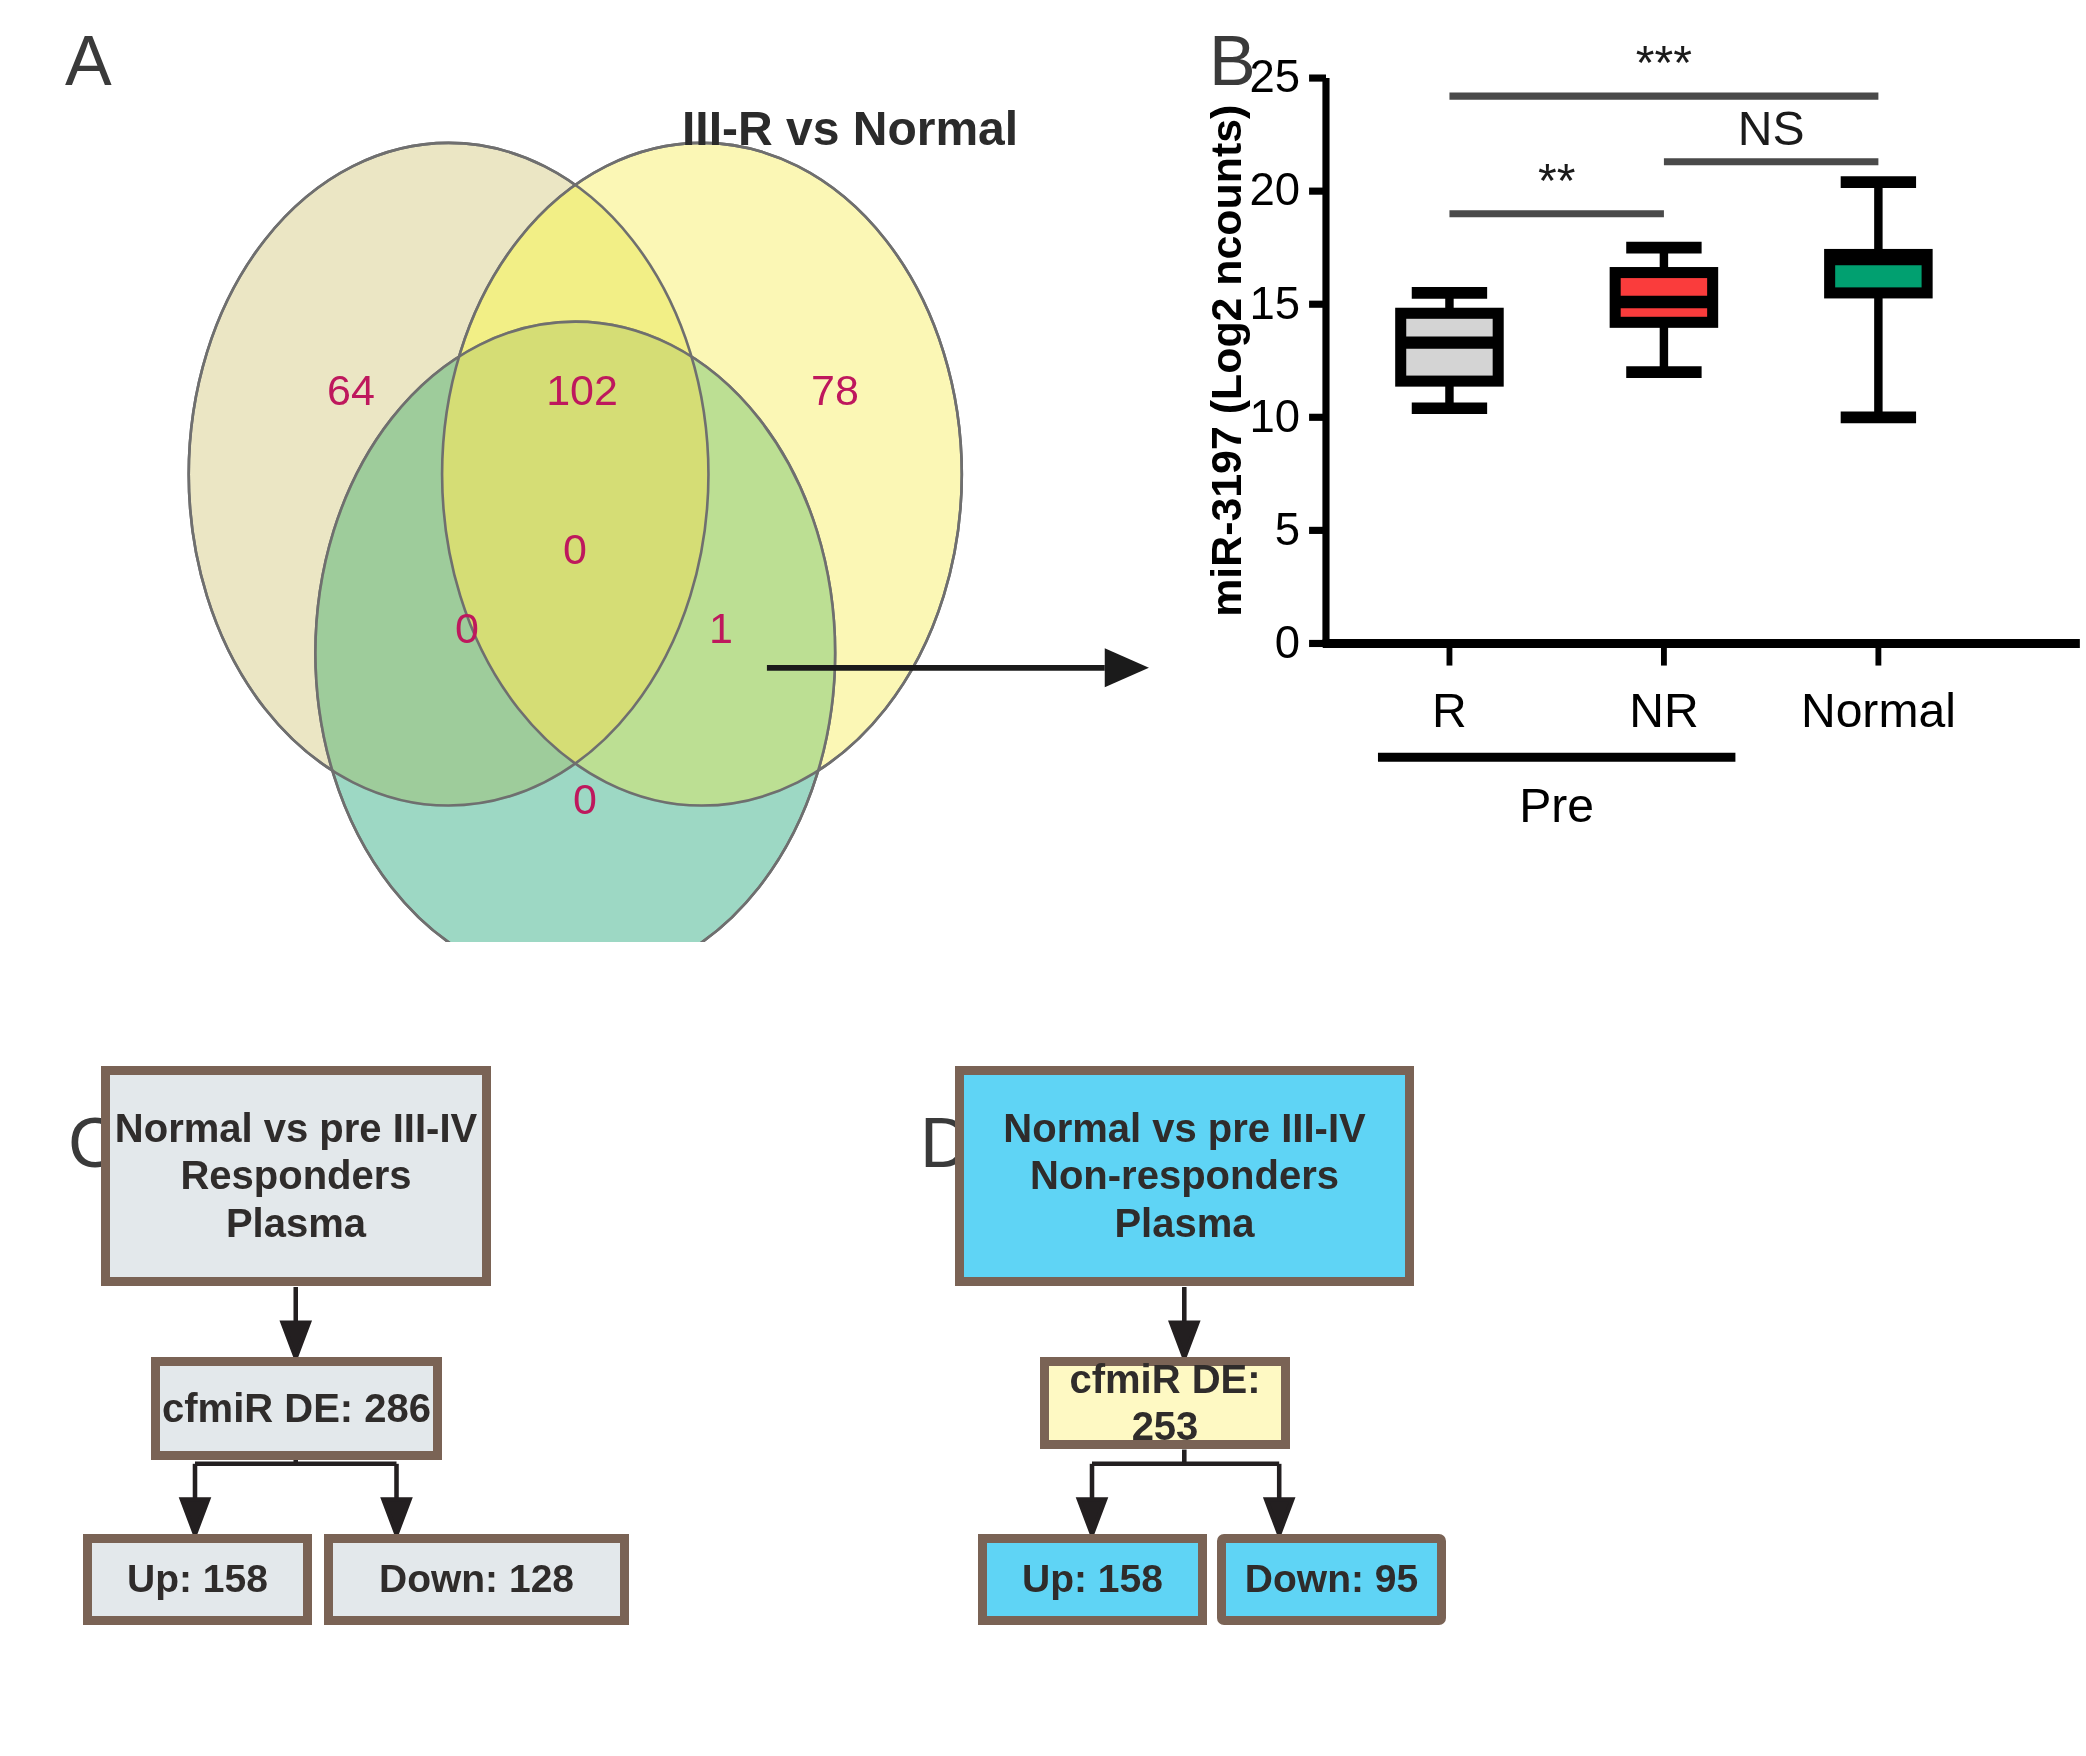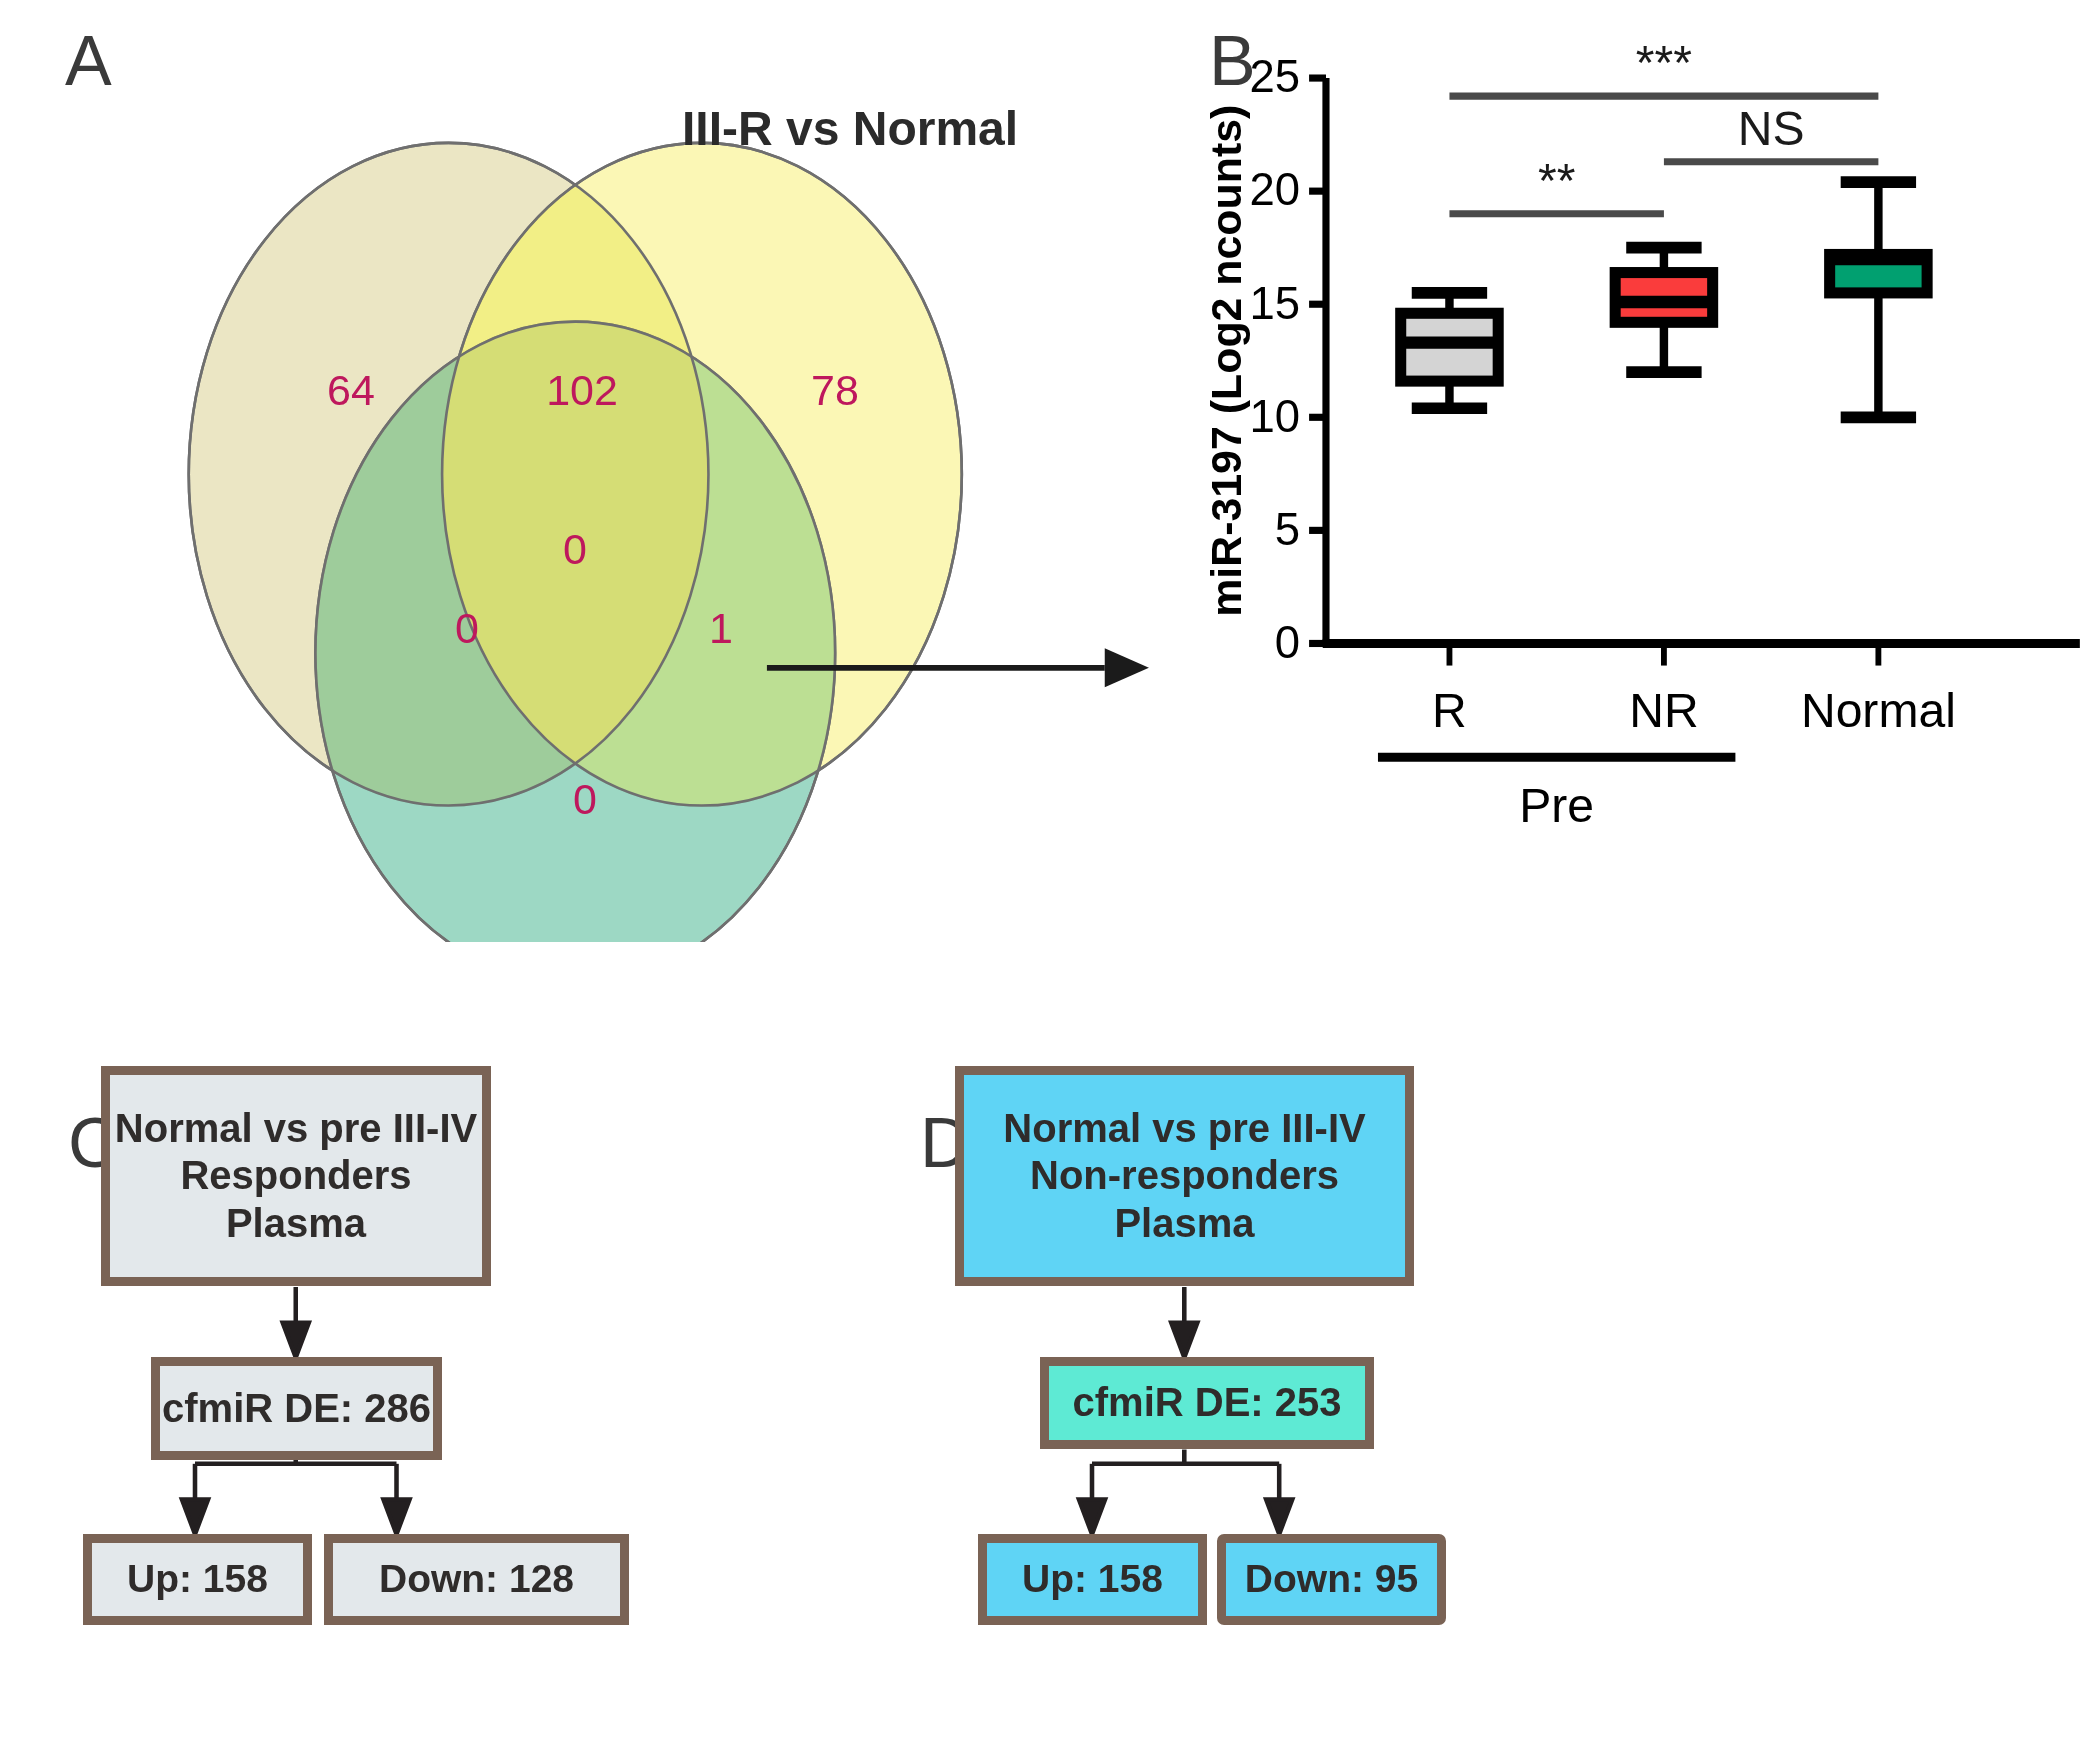--- a/index.html
+++ b/index.html
@@ -201,21 +201,21 @@
       <polygon points="648,667 688,667 668,720"></polygon>
     </g>
   </svg>
 
   <div class="fbox big" style="left:110px;top:0;width:459px;height:220px;background:#5fd4f5;">
     <span style="white-space:pre-line;">Normal vs pre III-IV
 Non-responders
 Plasma</span>
   </div>
 
-  <div class="fbox mid" style="left:195px;top:291px;width:334px;height:92px;background:#5eead4;">
+  <div class="fbox mid" style="left:195px;top:291px;width:250px;height:92px;background:#fef9c3;">
     <span>cfmiR DE: 253</span>
   </div>
 
   <div class="fbox small" style="left:133px;top:468px;width:229px;height:91px;background:#5fd4f5;">
     <span>Up: 158</span>
   </div>
 
   <div class="fbox small" style="left:372px;top:468px;width:229px;height:91px;background:#5fd4f5;border-radius:7px;">
     <span>Down: 95</span>
   </div>

